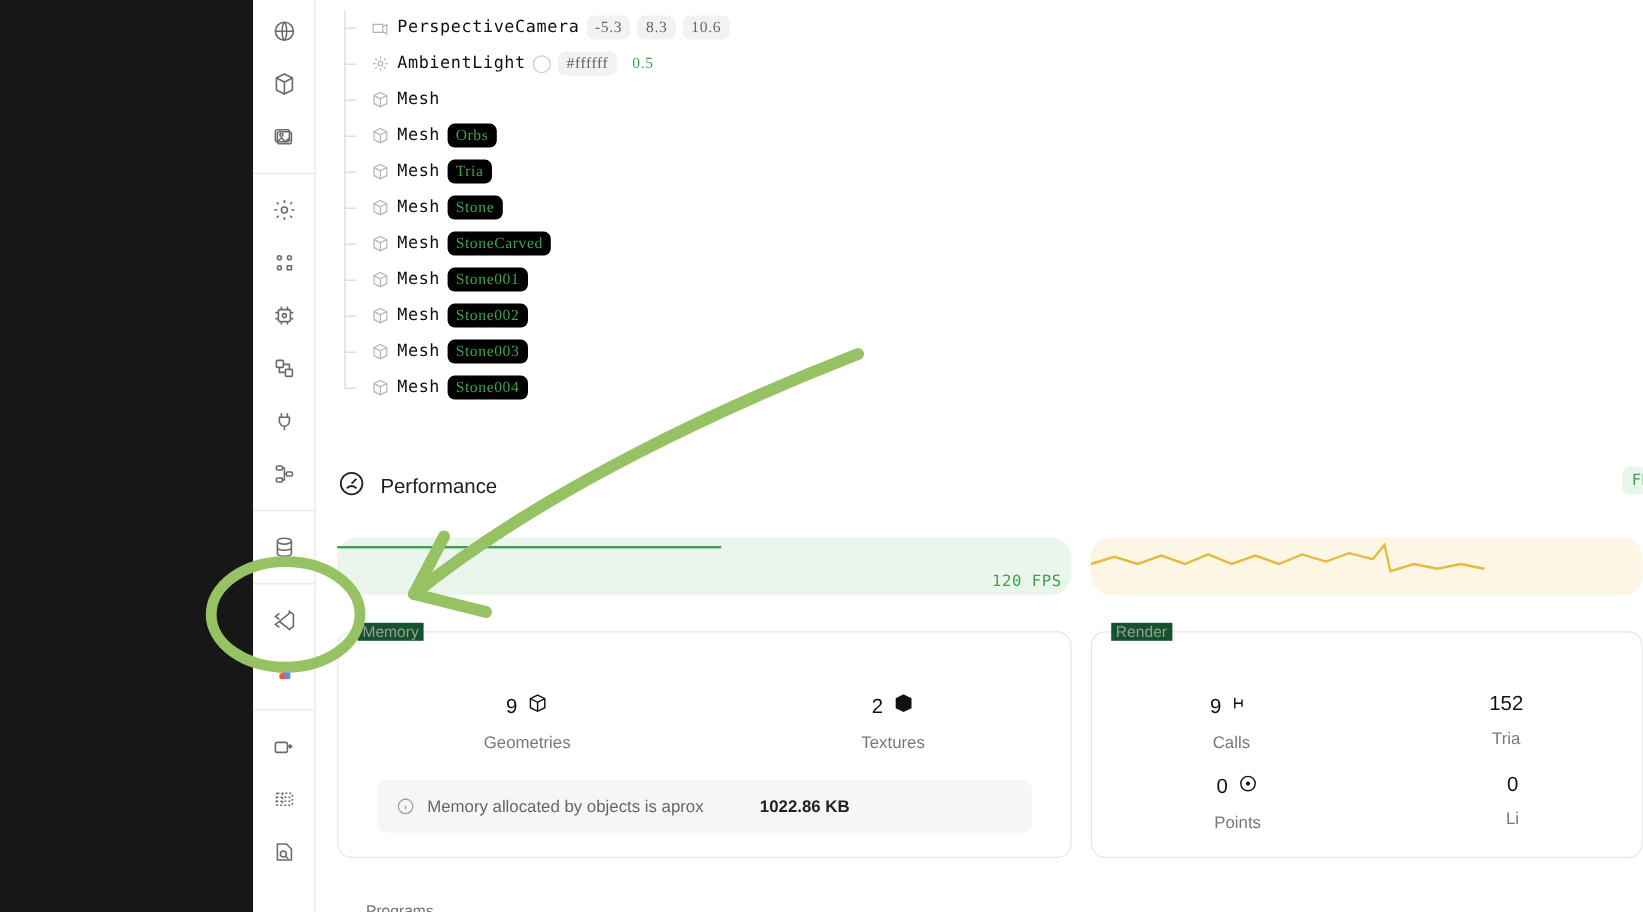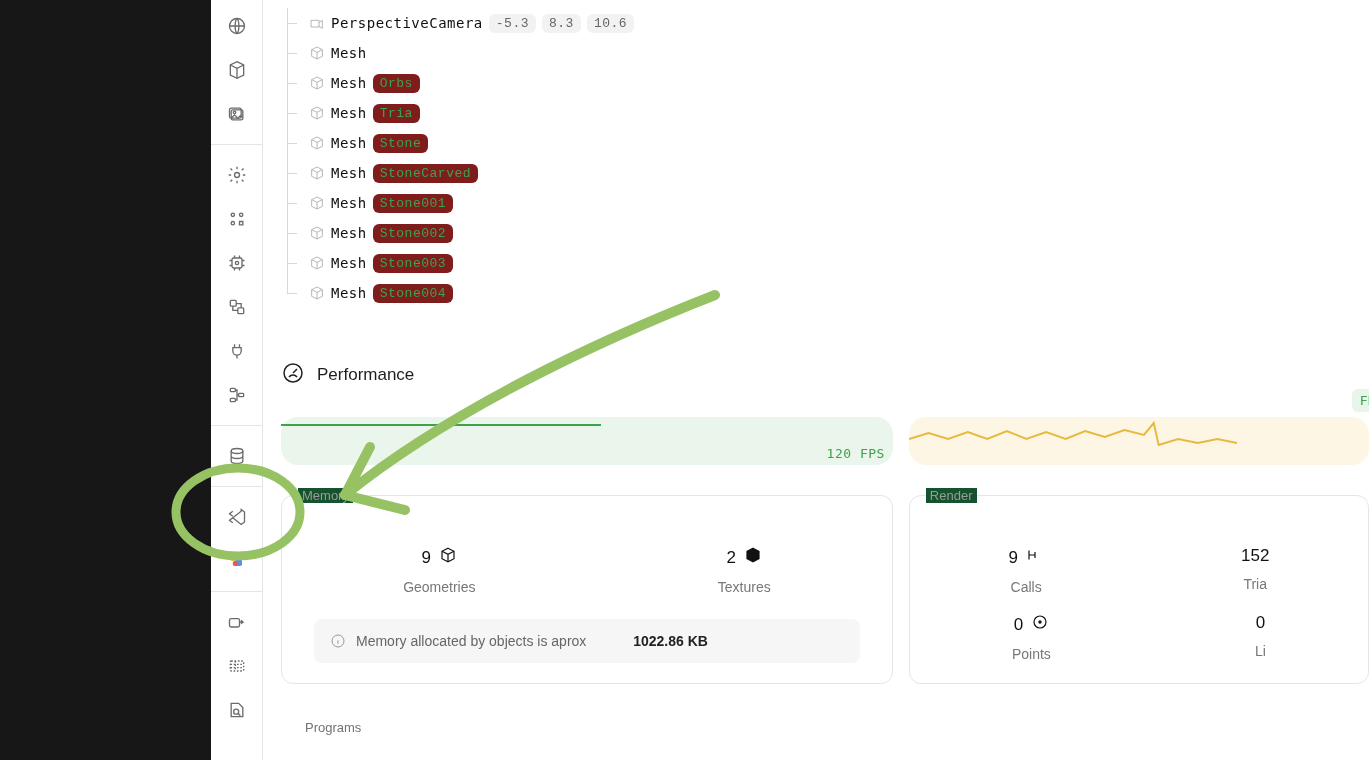--- a/index.html
+++ b/index.html
@@ -15,22 +15,22 @@
   .tree { padding-top:8px; }
   .tree-row { display:flex; align-items:center; gap:6px; height:30px; position:relative; }
   .tree-row .indent { display:flex; align-items:center; }
   .tree-row .branch { width:22px; height:30px; position:relative; }
   .tree-row .branch::before { content:""; position:absolute; left:6px; top:0; bottom:0; border-left:1px solid #d8d8d8; }
   .tree-row .branch::after { content:""; position:absolute; left:6px; top:15px; width:10px; border-top:1px solid #d8d8d8; }
   .tree-row.last .branch::before { bottom:15px; }
   .tree-row .node-icon { width:16px; height:16px; color:#aeaeae; display:inline-flex; align-items:center; justify-content:center;}
   .tree-row .node-icon svg { width:16px; height:16px; stroke:#b0b0b0; stroke-width:1.4; fill:none;}
   .tree-row .name { font-family:"SFMono-Regular",Menlo,Consolas,monospace; font-size:14px; color:#0f0f0f; letter-spacing:0.5px; }
-  .tree-row .badge { font-family:Liberation Mono, monospace; font-size:13px; color:#666; padding:2px 7px; border-radius:6px; background:#f2f2f2; letter-spacing:0.5px;}
-  .tree-row .badge.green { background:#7f1d1d; color:#3da14d; }
+  .tree-row .badge { font-family:Liberation Serif, serif; font-size:13px; color:#666; padding:2px 7px; border-radius:6px; background:#f2f2f2; letter-spacing:0.5px;}
+  .tree-row .badge.green { background:#000000; color:#3da14d; }
   .tree-row .badge.greentxt { color:#3da14d; background:transparent;}
   .tree-row .swatch { width:15px; height:15px; border:1px solid #ccc; border-radius:50%; background:#fff; display:inline-block;}
   .perf-header { display:flex; align-items:center; gap:12px; margin-top:53px; padding-left:0;}
   .perf-header svg { width:24px; height:24px; stroke:#222; stroke-width:1.5; fill:none;}
   .perf-header .title { font-size:17px; color:#1e1e1e; font-weight:500;}
   .fps-pill { font-family:"SFMono-Regular",Menlo,Consolas,monospace; background:#e8f5ea; color:#3da14d; font-size:13px; padding:4px 8px; border-radius:6px; }
   .graphs { display:flex; gap:16px; margin-top:28px; }
   .graph-card { position:relative; height:48px; border-radius:17px; }
   .graph-green { width:625px; background:#eaf6ec; }
   .graph-green .line { position:absolute; left:0; top:7px; height:2px; background:#3da14d; width:320px;}
@@ -180,20 +180,35 @@
           <span class="badge">-5.3</span>
           <span class="badge">8.3</span>
           <span class="badge">10.6</span>
         </div>
         <div class="tree-row">
           <span class="indent">
             <span class="branch"></span>
           </span>
           <span class="node-icon">
             <svg viewBox="0 0 24 24">
+              <circle cx="12" cy="12" r="3"></circle>
+              <path d="M12 3v3M12 18v3M3 12h3M18 12h3M5.6 5.6l2 2M16.4 16.4l2 2M5.6 18.4l2-2M16.4 7.6l2-2"></path>
+            </svg>
+          </span>
+          <span class="name">AmbientLight</span>
+          <span class="swatch" style="background: rgb(255, 255, 255);"></span>
+          <span class="badge">#ffffff</span>
+          <span class="badge greentxt">0.5</span>
+        </div>
+        <div class="tree-row">
+          <span class="indent">
+            <span class="branch"></span>
+          </span>
+          <span class="node-icon">
+            <svg viewBox="0 0 24 24">
               <path d="M12 3l8 4v10l-8 4-8-4V7z"></path>
               <path d="M4 7l8 4 8-4M12 11v10"></path>
             </svg>
           </span>
           <span class="name">Mesh</span>
         </div>
         <div class="tree-row">
           <span class="indent">
             <span class="branch"></span>
           </span>

